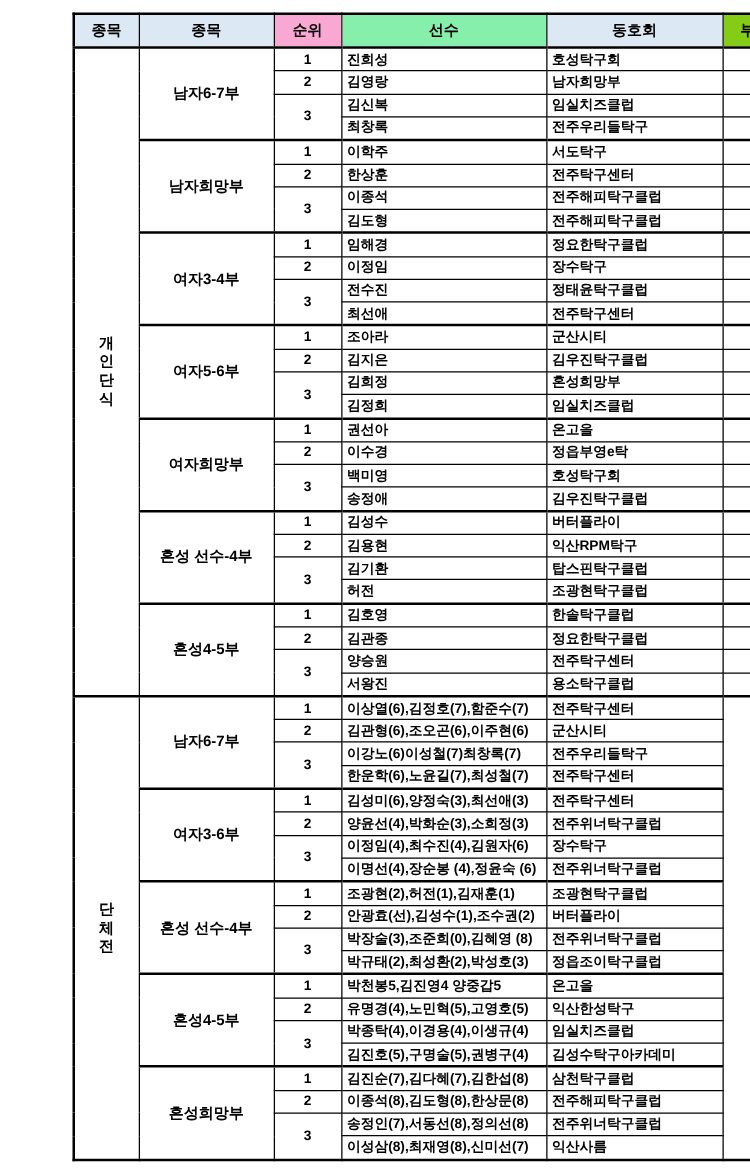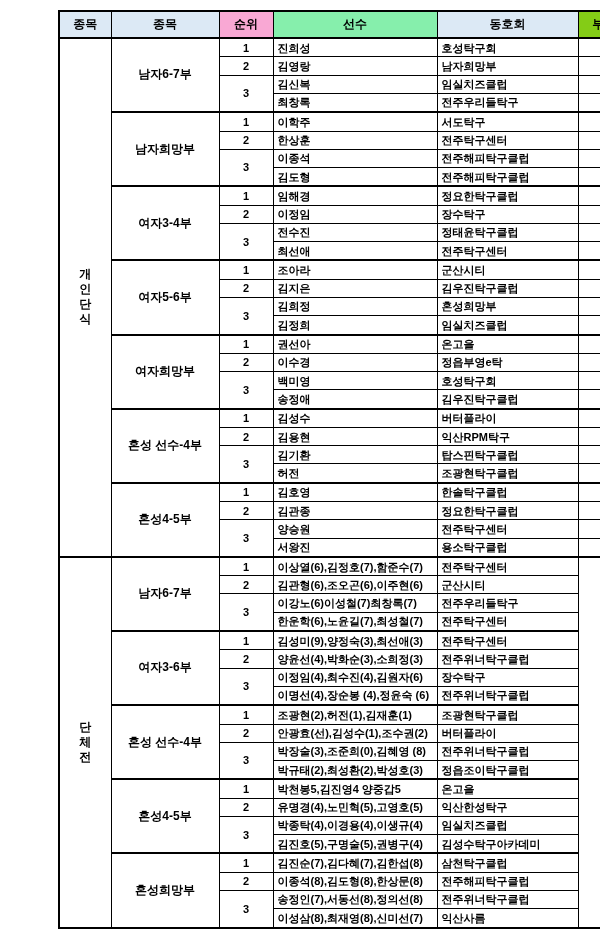--- a/index.html
+++ b/index.html
@@ -261,21 +261,21 @@
           <td class="l">이강노(6)이성철(7)최창록(7)</td>
           <td class="l">전주우리들탁구</td>
         </tr>
         <tr>
           <td class="l">한운학(6),노윤길(7),최성철(7)</td>
           <td class="l">전주탁구센터</td>
         </tr>
         <tr class="group-top">
           <td class="c event" rowspan="4">여자3-6부</td>
           <td class="c">1</td>
-          <td class="l">김성미(9),양정숙(3),최선애(3)</td>
+          <td class="l">김성미(6),양정숙(3),최선애(3)</td>
           <td class="l">전주탁구센터</td>
         </tr>
         <tr>
           <td class="c">2</td>
           <td class="l">양윤선(4),박화순(3),소희정(3)</td>
           <td class="l">전주위너탁구클럽</td>
         </tr>
         <tr>
           <td class="c" rowspan="2">3</td>
           <td class="l">이정임(4),최수진(4),김원자(6)</td>

